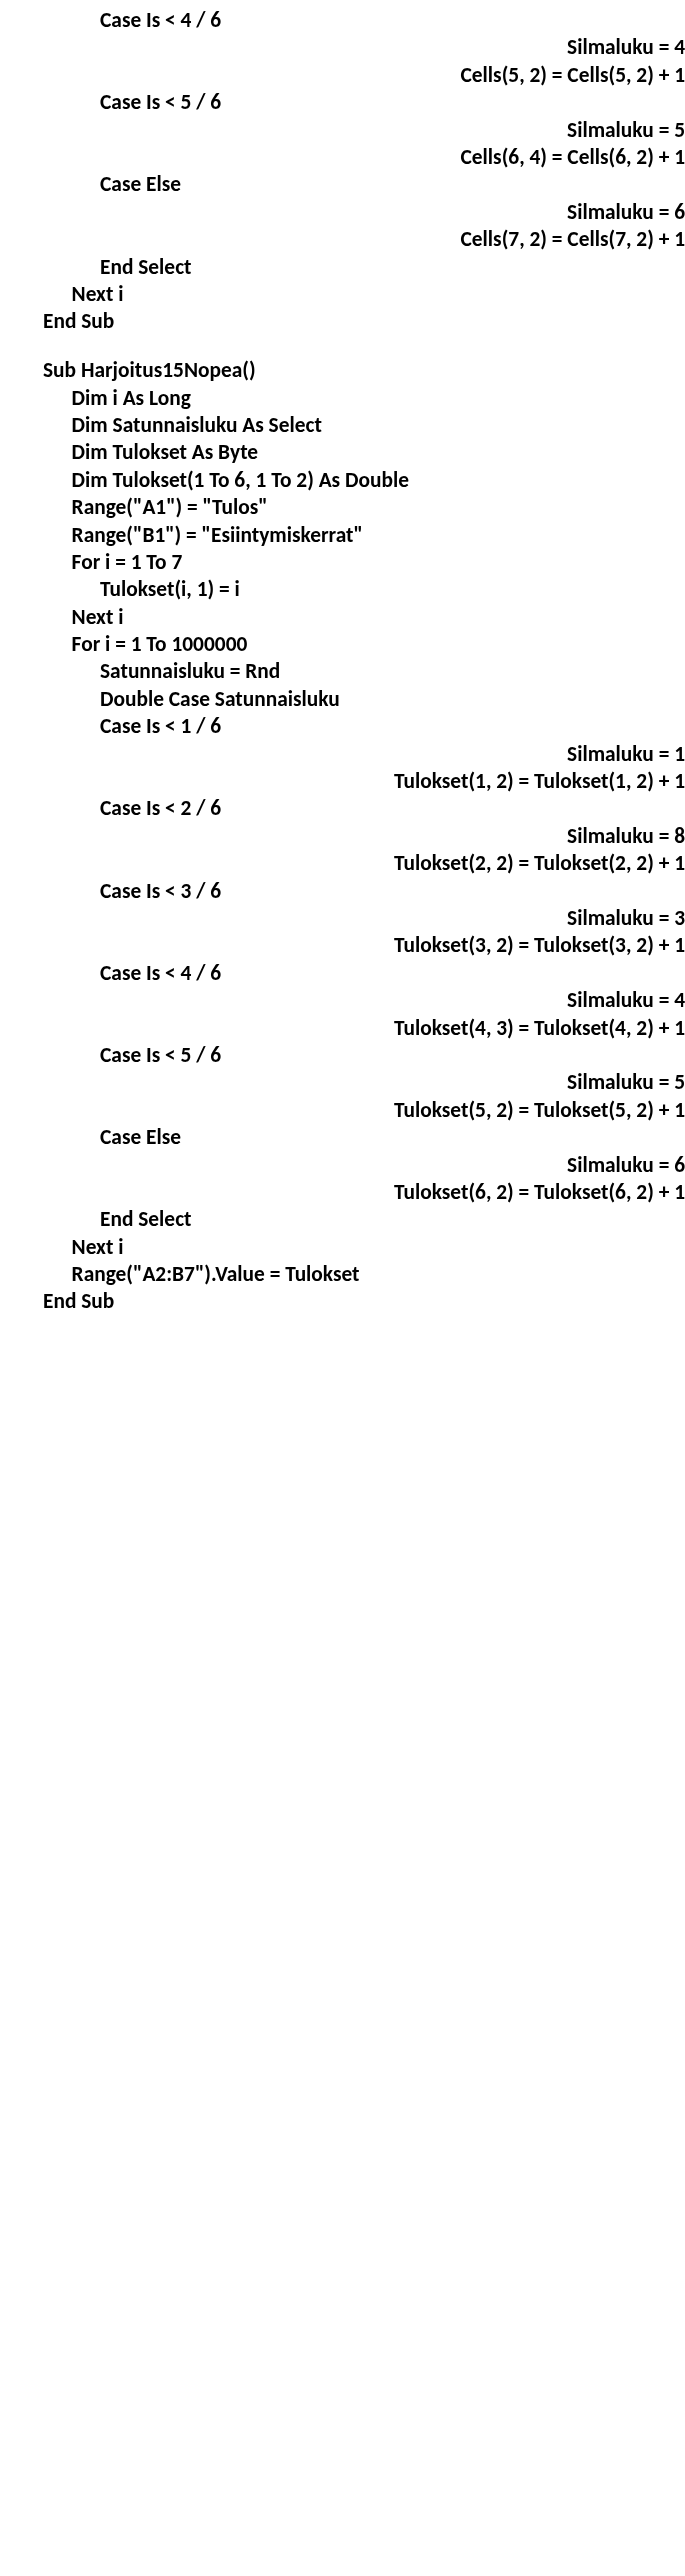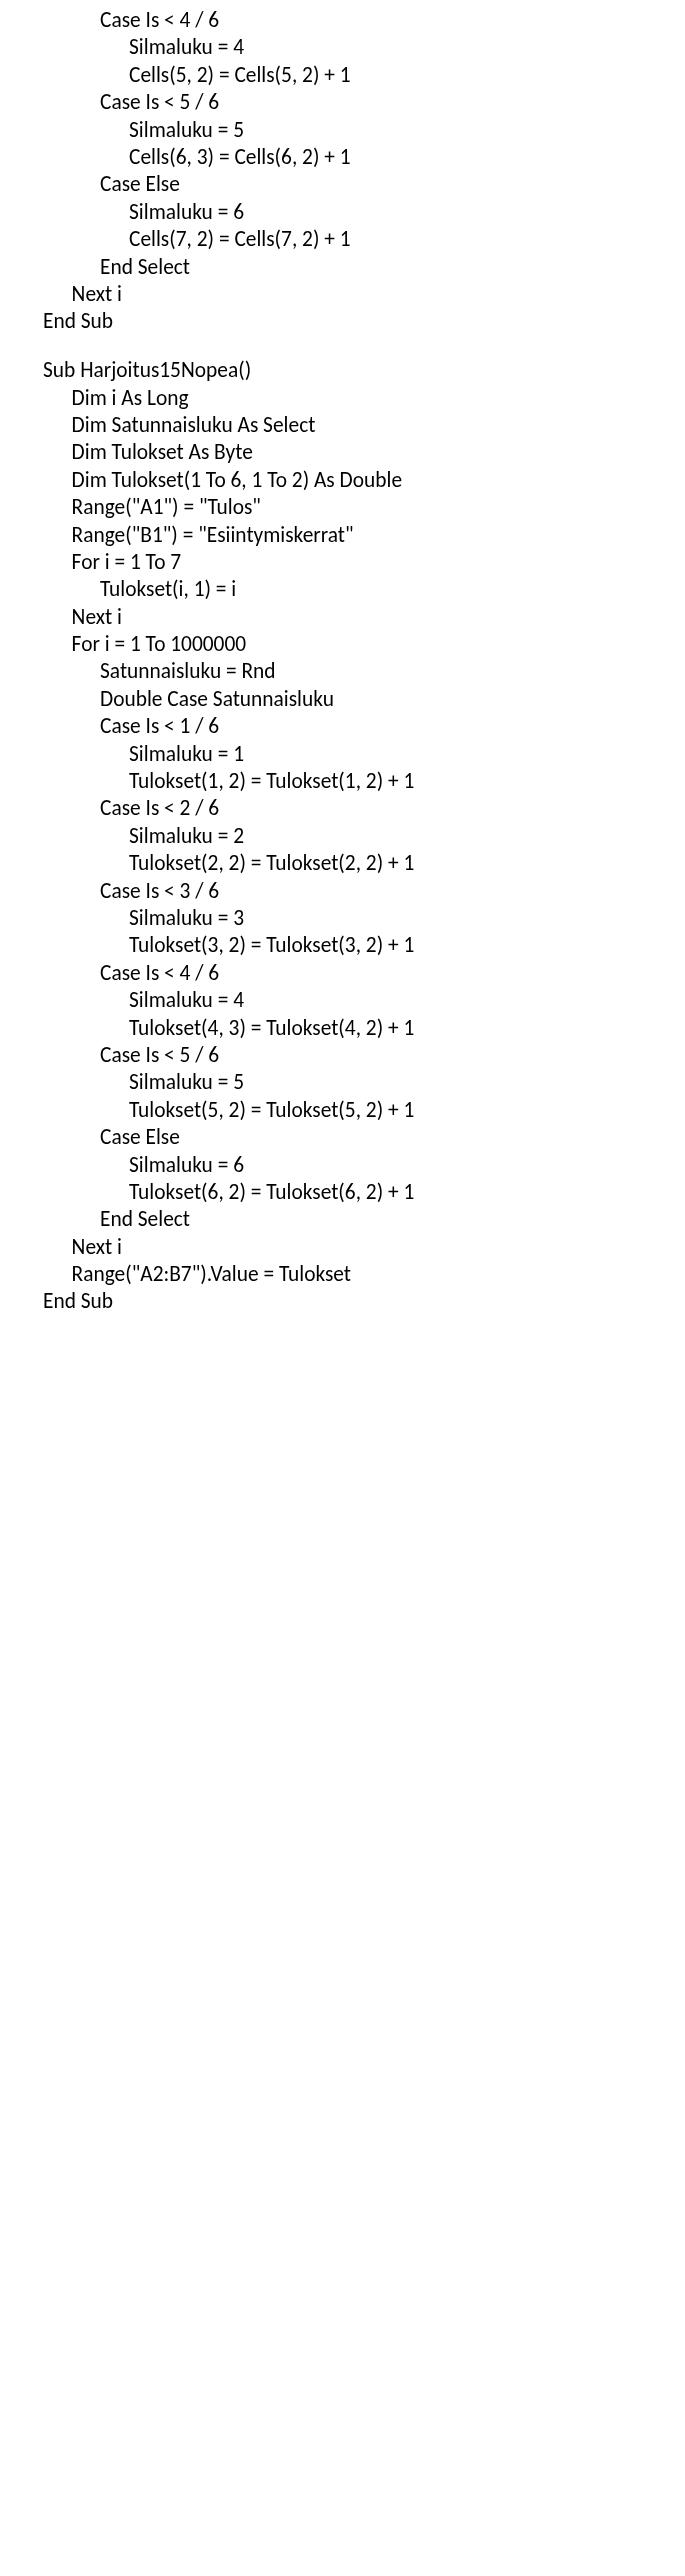--- a/index.html
+++ b/index.html
@@ -11,36 +11,37 @@
   body {
     font-family: Calibri, "Segoe UI", Arial, sans-serif;
     font-size: 21.4px;
     line-height: 1.28;
     color: #000000;
     padding: 7.1px 0 7.1px 43px;
     box-sizing: border-box;
   }
   .line {
     white-space: pre;
+    font-weight: bold;
   }
   .i0 { padding-left: 0px; }
   .i1 { padding-left: 28.6px; }
   .i2 { padding-left: 57px; }
-  .i3 { padding-left: 86px; }
+  .i3 { padding-left: 86px; text-align: right; }
   .spacer { height: 21.4px; }
 </style>
 </head>
 <body>
 
 <div class="line i2">Case Is &lt; 4 / 6</div>
 <div class="line i3">Silmaluku = 4</div>
 <div class="line i3">Cells(5, 2) = Cells(5, 2) + 1</div>
 <div class="line i2">Case Is &lt; 5 / 6</div>
 <div class="line i3">Silmaluku = 5</div>
-<div class="line i3">Cells(6, 3) = Cells(6, 2) + 1</div>
+<div class="line i3">Cells(6, 4) = Cells(6, 2) + 1</div>
 <div class="line i2">Case Else</div>
 <div class="line i3">Silmaluku = 6</div>
 <div class="line i3">Cells(7, 2) = Cells(7, 2) + 1</div>
 <div class="line i2">End Select</div>
 <div class="line i1">Next i</div>
 <div class="line i0">End Sub</div>
 
 <div class="spacer"></div>
 
 <div class="line i0">Sub Harjoitus15Nopea()</div>
@@ -53,21 +54,21 @@
 <div class="line i1">For i = 1 To 7</div>
 <div class="line i2">Tulokset(i, 1) = i</div>
 <div class="line i1">Next i</div>
 <div class="line i1">For i = 1 To 1000000</div>
 <div class="line i2">Satunnaisluku = Rnd</div>
 <div class="line i2">Double Case Satunnaisluku</div>
 <div class="line i2">Case Is &lt; 1 / 6</div>
 <div class="line i3">Silmaluku = 1</div>
 <div class="line i3">Tulokset(1, 2) = Tulokset(1, 2) + 1</div>
 <div class="line i2">Case Is &lt; 2 / 6</div>
-<div class="line i3">Silmaluku = 2</div>
+<div class="line i3">Silmaluku = 8</div>
 <div class="line i3">Tulokset(2, 2) = Tulokset(2, 2) + 1</div>
 <div class="line i2">Case Is &lt; 3 / 6</div>
 <div class="line i3">Silmaluku = 3</div>
 <div class="line i3">Tulokset(3, 2) = Tulokset(3, 2) + 1</div>
 <div class="line i2">Case Is &lt; 4 / 6</div>
 <div class="line i3">Silmaluku = 4</div>
 <div class="line i3">Tulokset(4, 3) = Tulokset(4, 2) + 1</div>
 <div class="line i2">Case Is &lt; 5 / 6</div>
 <div class="line i3">Silmaluku = 5</div>
 <div class="line i3">Tulokset(5, 2) = Tulokset(5, 2) + 1</div>

